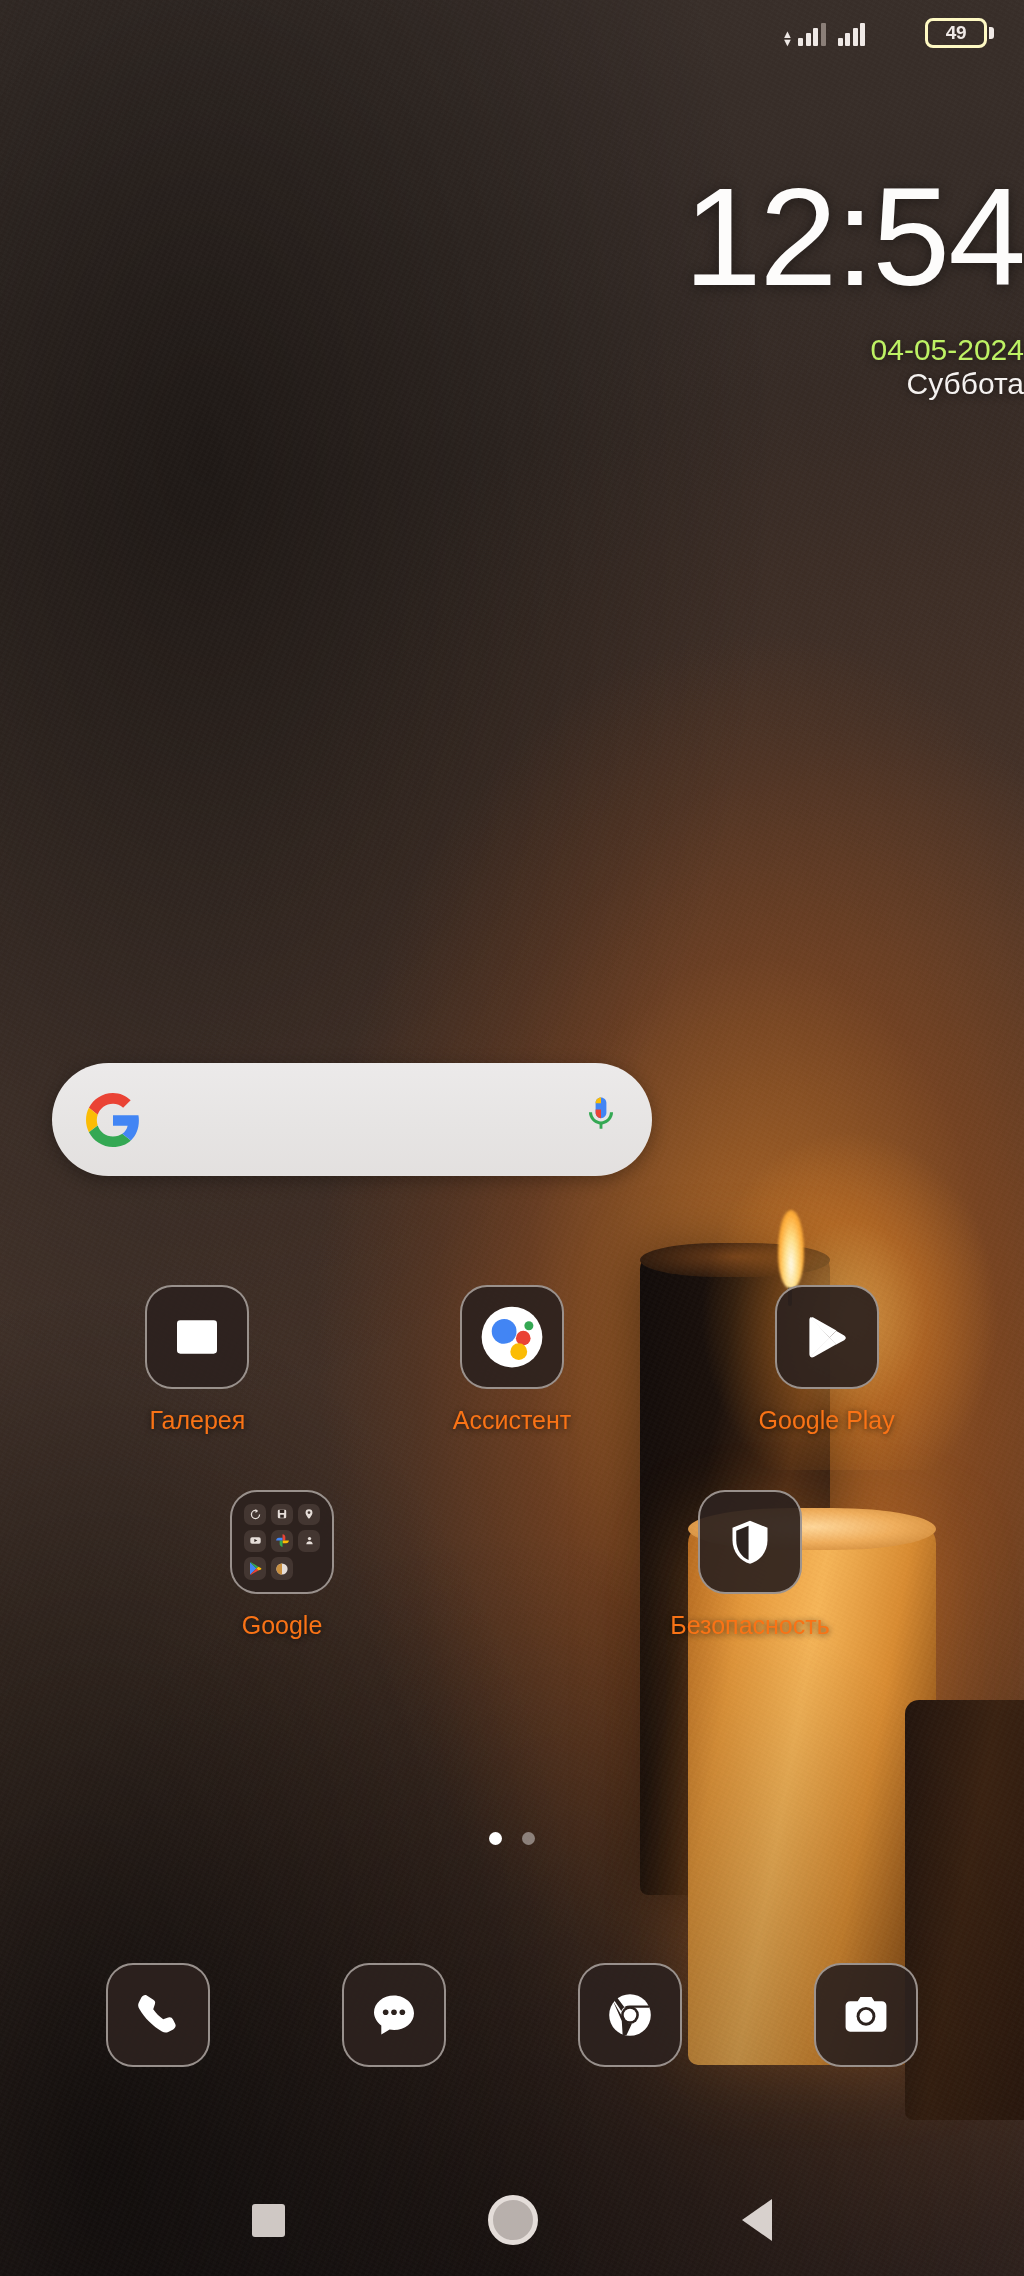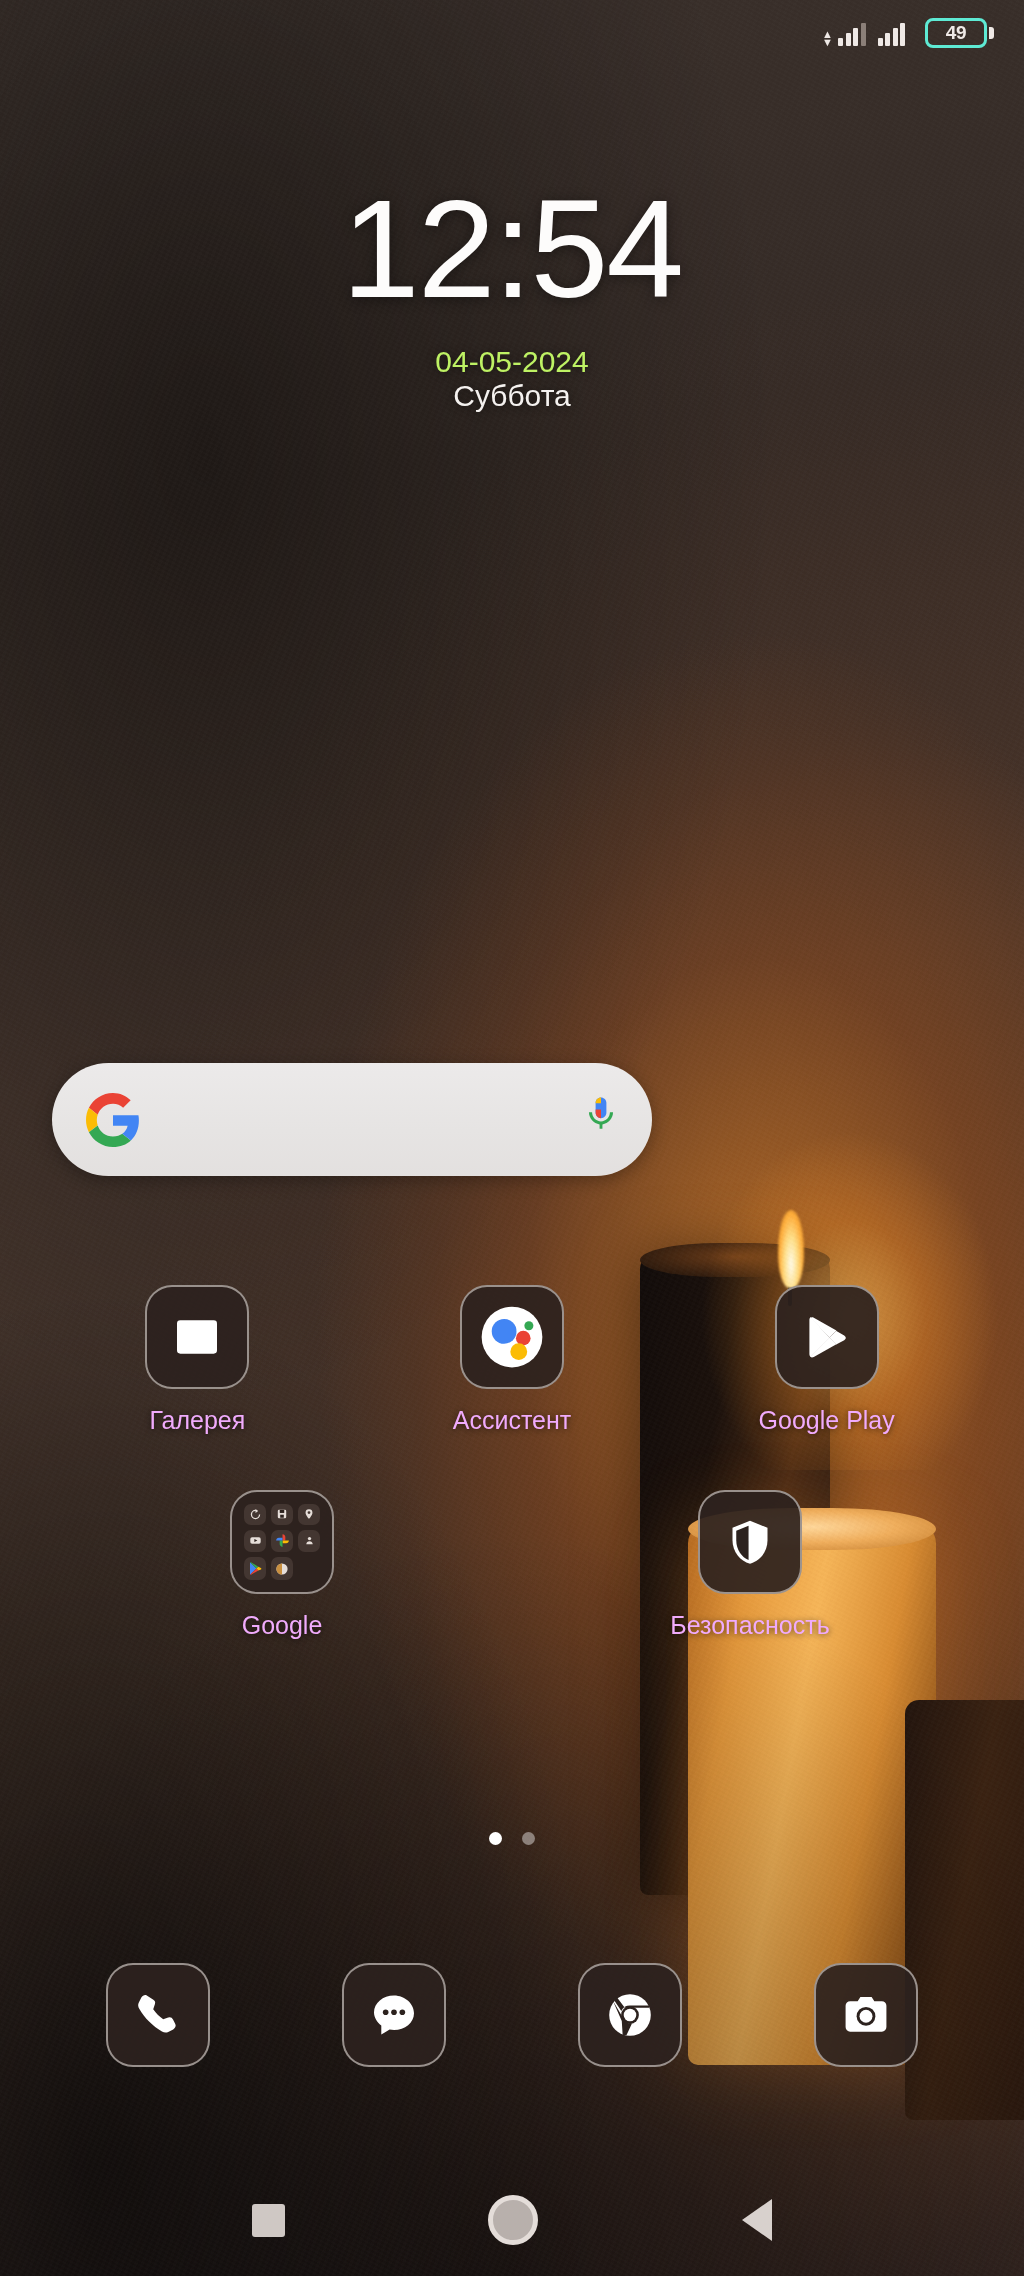--- a/index.html
+++ b/index.html
@@ -93,29 +93,29 @@
   .bars i:nth-child(2){height:13px;}
   .bars i:nth-child(3){height:18px;}
   .bars i:nth-child(4){height:23px;}
   .bars i.dim { background:#8b7f78; }
   .arrows {
     display:flex; flex-direction:column; justify-content:flex-end;
     height:25px; margin-right:1px; font-size:11px; line-height:8px; color:#efe9e6;
   }
   .battery { display:flex; align-items:center; margin-left:8px; }
   .batt-body {
-    width:62px; height:30px; border:3px solid #5eead4; border-radius:8px;
-    display:flex; align-items:center; justify-content:center;
+    width:62px; height:30px; border:3px solid #fef9c3; border-radius:8px;
+    display:flex; align-items:center; justify-content:center;margin-left:40px;
   }
   .batt-num { font-size:19px; font-weight:bold; color:#efe9e6; letter-spacing:-0.3px; }
   .batt-cap { width:5px; height:12px; background:#efe9e6; border-radius:0 3px 3px 0; margin-left:2px; }
 
   
   #clockwidget {
-    position:absolute; top:179px; left:0; right:0; text-align:center; z-index:30;
+    position:absolute; top:167px; left:0; right:0; text-align:right; z-index:30;
   }
   #clock-time {
     font-size:140px; line-height:1.0; font-weight:300; color:#fdfcfb;
     letter-spacing:-2px; text-shadow:0 2px 14px rgba(0,0,0,0.42);
   }
   #clock-date {
     margin-top:26px; font-size:30px; color:#bef264; font-weight:400;
     text-shadow:0 1px 8px rgba(0,0,0,0.5);
   }
   #clock-weekday {
@@ -142,21 +142,21 @@
   .cell { flex:1; display:flex; flex-direction:column; align-items:center; }
   .tile {
     width:104px; height:104px; border-radius:27px;
     background:rgba(44,34,30,0.92);
     border:2.5px solid rgba(196,188,184,0.72);
     display:flex; align-items:center; justify-content:center;
     position:relative; overflow:hidden;
   }
   .tile.bright { background:rgba(40,31,27,0.95); }
   .applabel {
-    margin-top:17px; font-size:25px; color:#f0abfc; 
+    margin-top:17px; font-size:25px; color:#f97316; 
     line-height:1.12; max-width:160px; word-wrap:break-word;
     text-shadow:0 1px 6px rgba(0,0,0,0.62);
   }
   .ic { display:block; }
 
   
   .folder { display:grid; grid-template-columns:repeat(3,1fr); gap:5px; padding:12px; width:100%; height:100%; }
   .fi {
     border-radius:7px; background:rgba(70,57,51,0.9);
     display:flex; align-items:center; justify-content:center;

